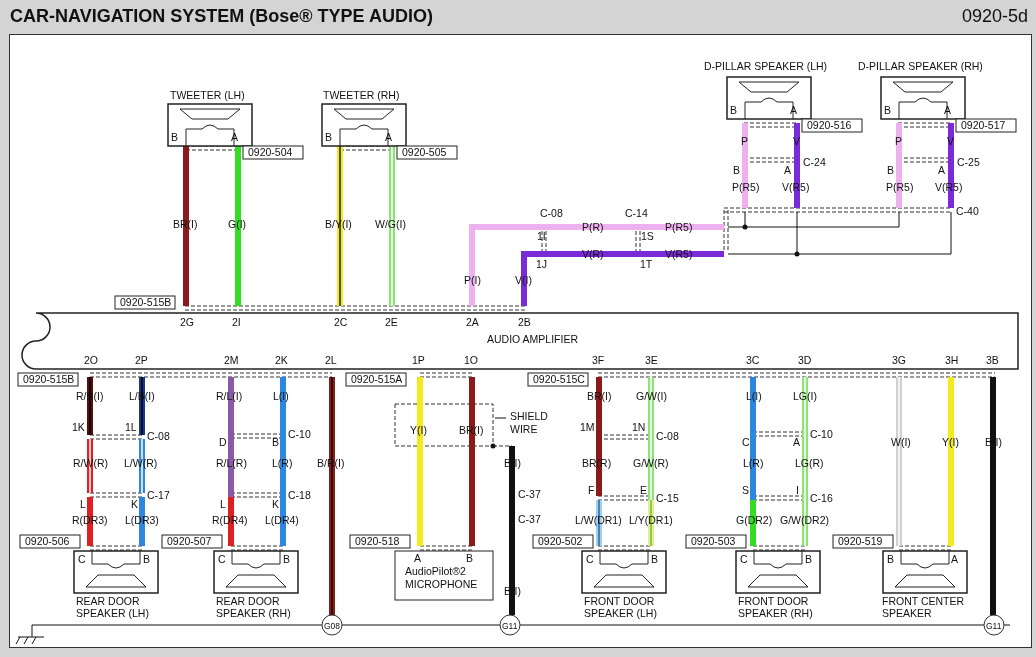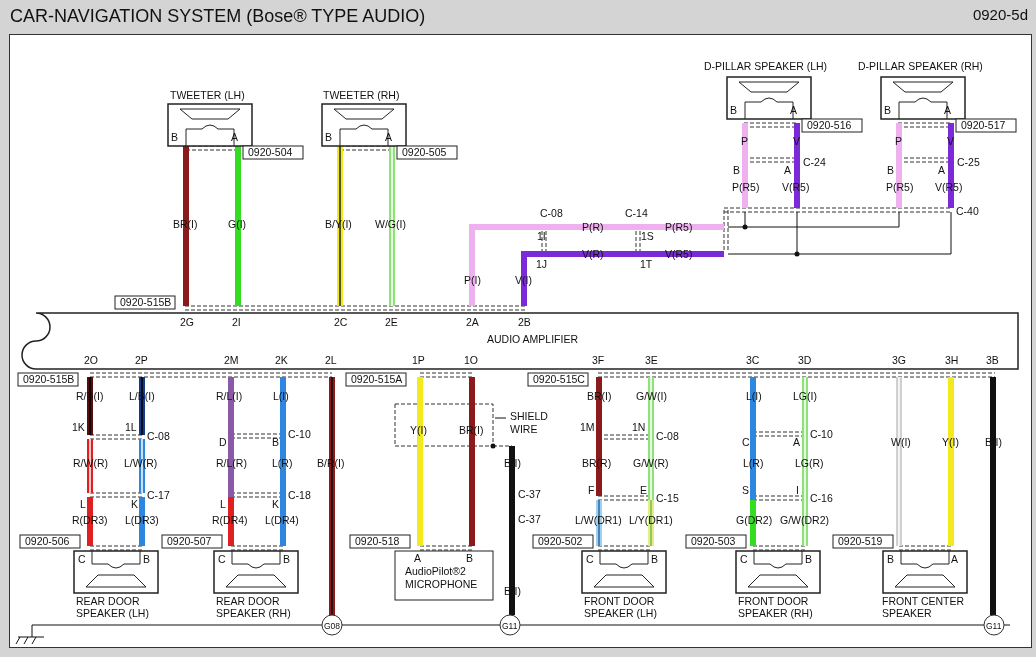--- a/index.html
+++ b/index.html
@@ -1,18 +1,18 @@
 <!DOCTYPE html>
 <html><head>
 <meta charset="utf-8">
 <style>
   html, body { margin:0; padding:0; background:#d4d4d4; }
   body { width:1036px; height:657px; position:relative; overflow:hidden; font-family:"Liberation Sans", sans-serif; }
-  .title { position:absolute; left:10px; top:6px; font-size:18px; color:#111; }
-  .code { position:absolute; right:8px; top:6px; font-size:15px; color:#111; }
+  .title { position:absolute; left:10px; top:6px; font-size:18px; color:#111;font-weight:bold; }
+  .code { position:absolute; right:8px; top:6px; font-size:18px; color:#111; }
   .frame { position:absolute; left:9px; top:34px; width:1021px; height:612px; background:#fff; border:1px solid #333; }
   svg { position:absolute; left:0; top:0; }
   svg text { font-family:"Liberation Sans", sans-serif; font-size:10.5px; fill:#111; }
 </style>
 </head>
 <body>
 
 <div class="title">CAR-NAVIGATION SYSTEM (Bose® TYPE AUDIO)</div>
 <div class="code">0920-5d</div>
 <div class="frame"></div>

